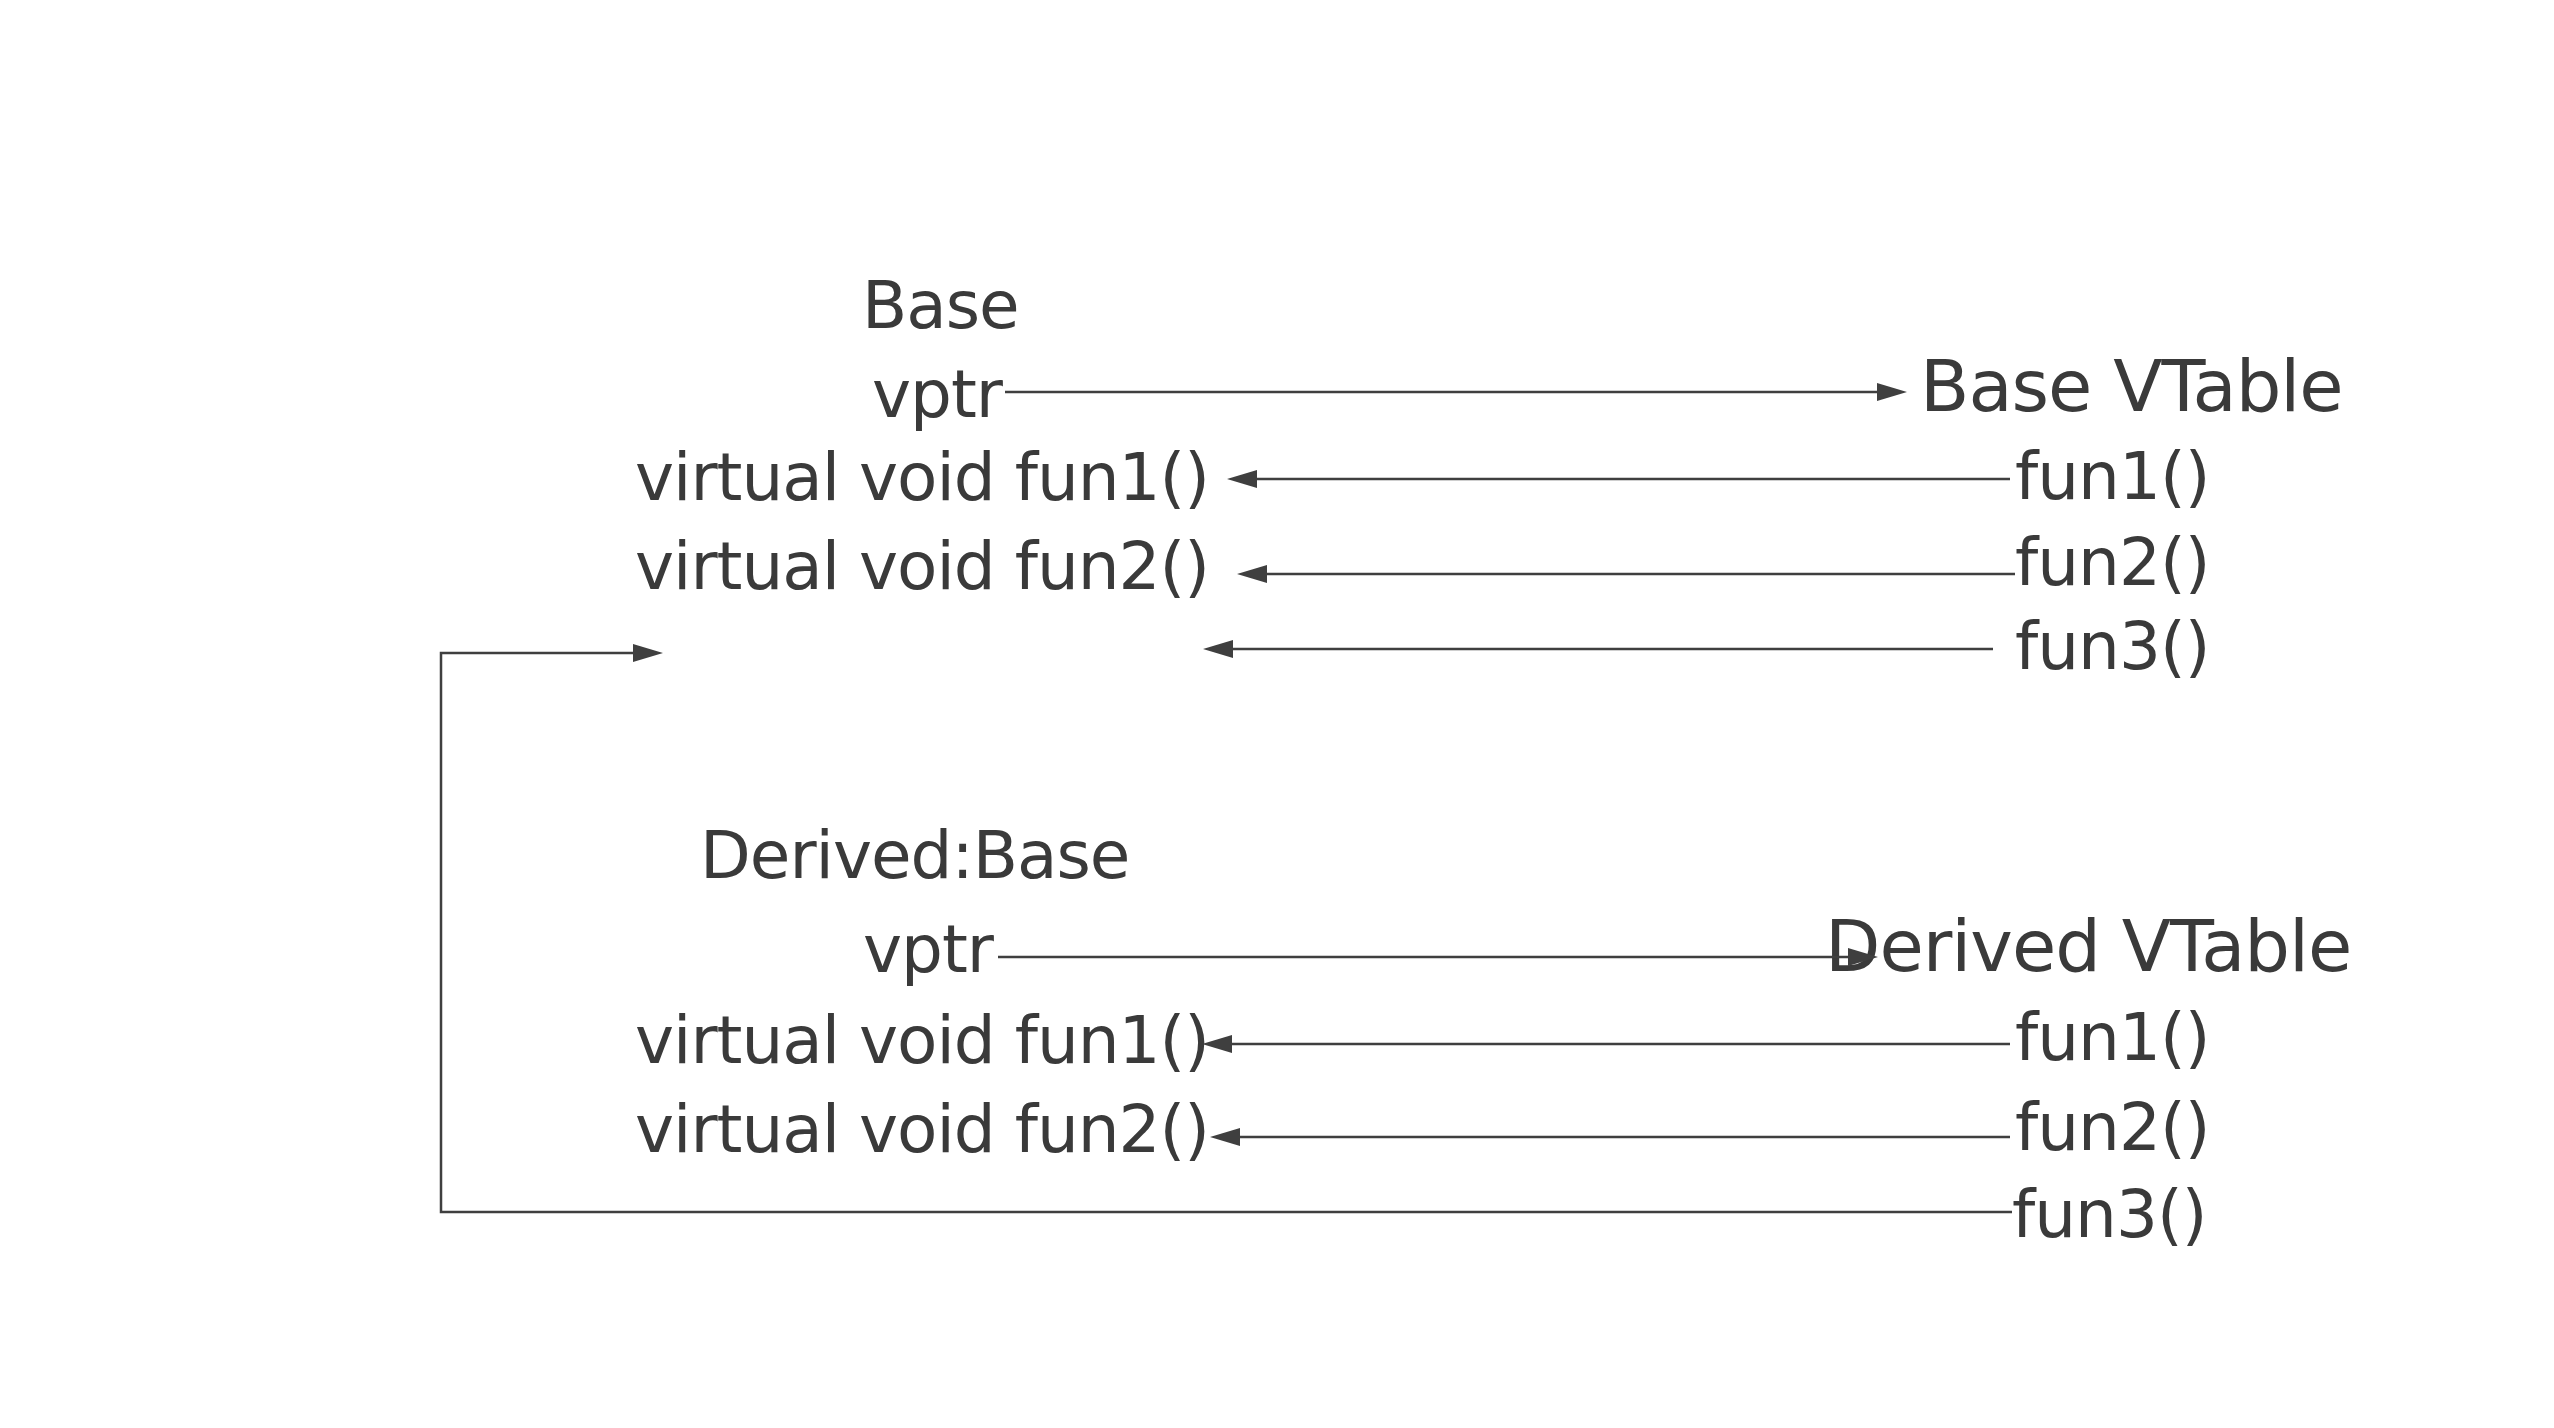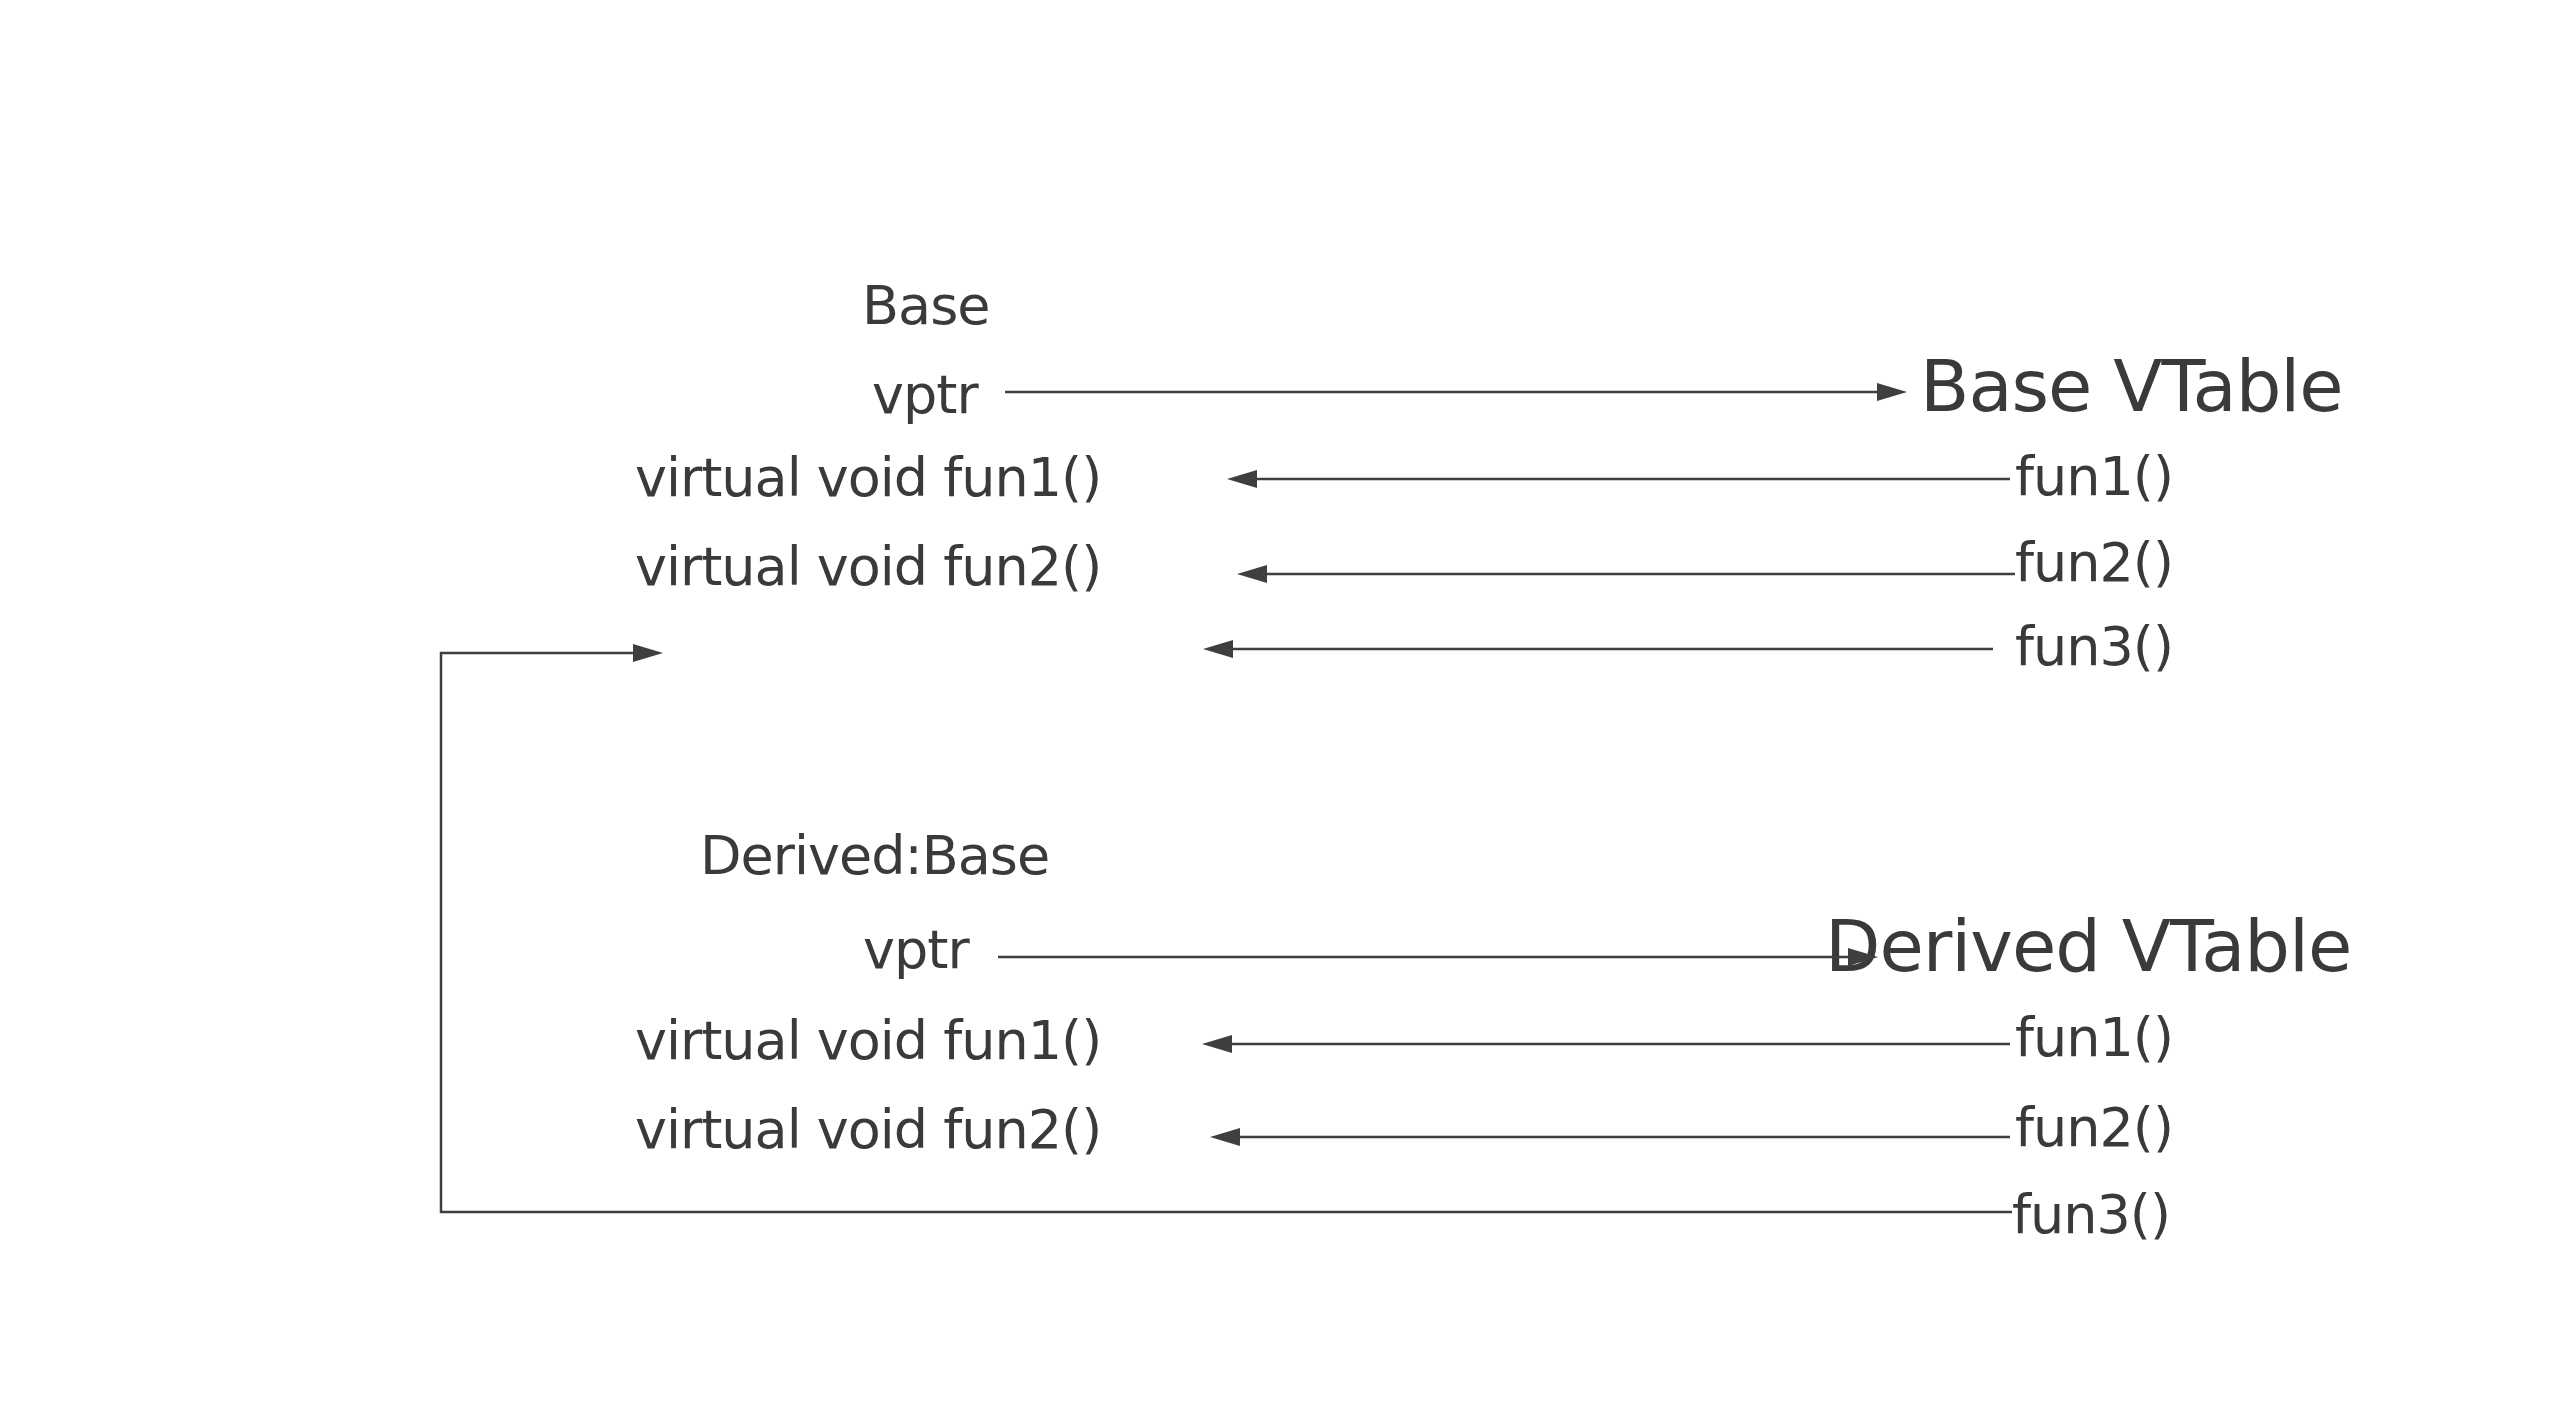--- a/index.html
+++ b/index.html
@@ -13,21 +13,21 @@
     height: 1428px;
     background: #ffffff;
     overflow: hidden;
     font-family: "DejaVu Sans", "Liberation Sans", sans-serif;
     color: #3a3a3a;
   }
   .t {
     position: absolute;
     transform: translateY(-50%);
     white-space: nowrap;
-    font-size: 54px;
+    font-size: 66px;
     line-height: 1;
     letter-spacing: -1px;
     color: #3a3a3a;
   }
   .t.heading {
     font-size: 72px;
   }
   .wires {
     position: absolute;
     left: 0;

